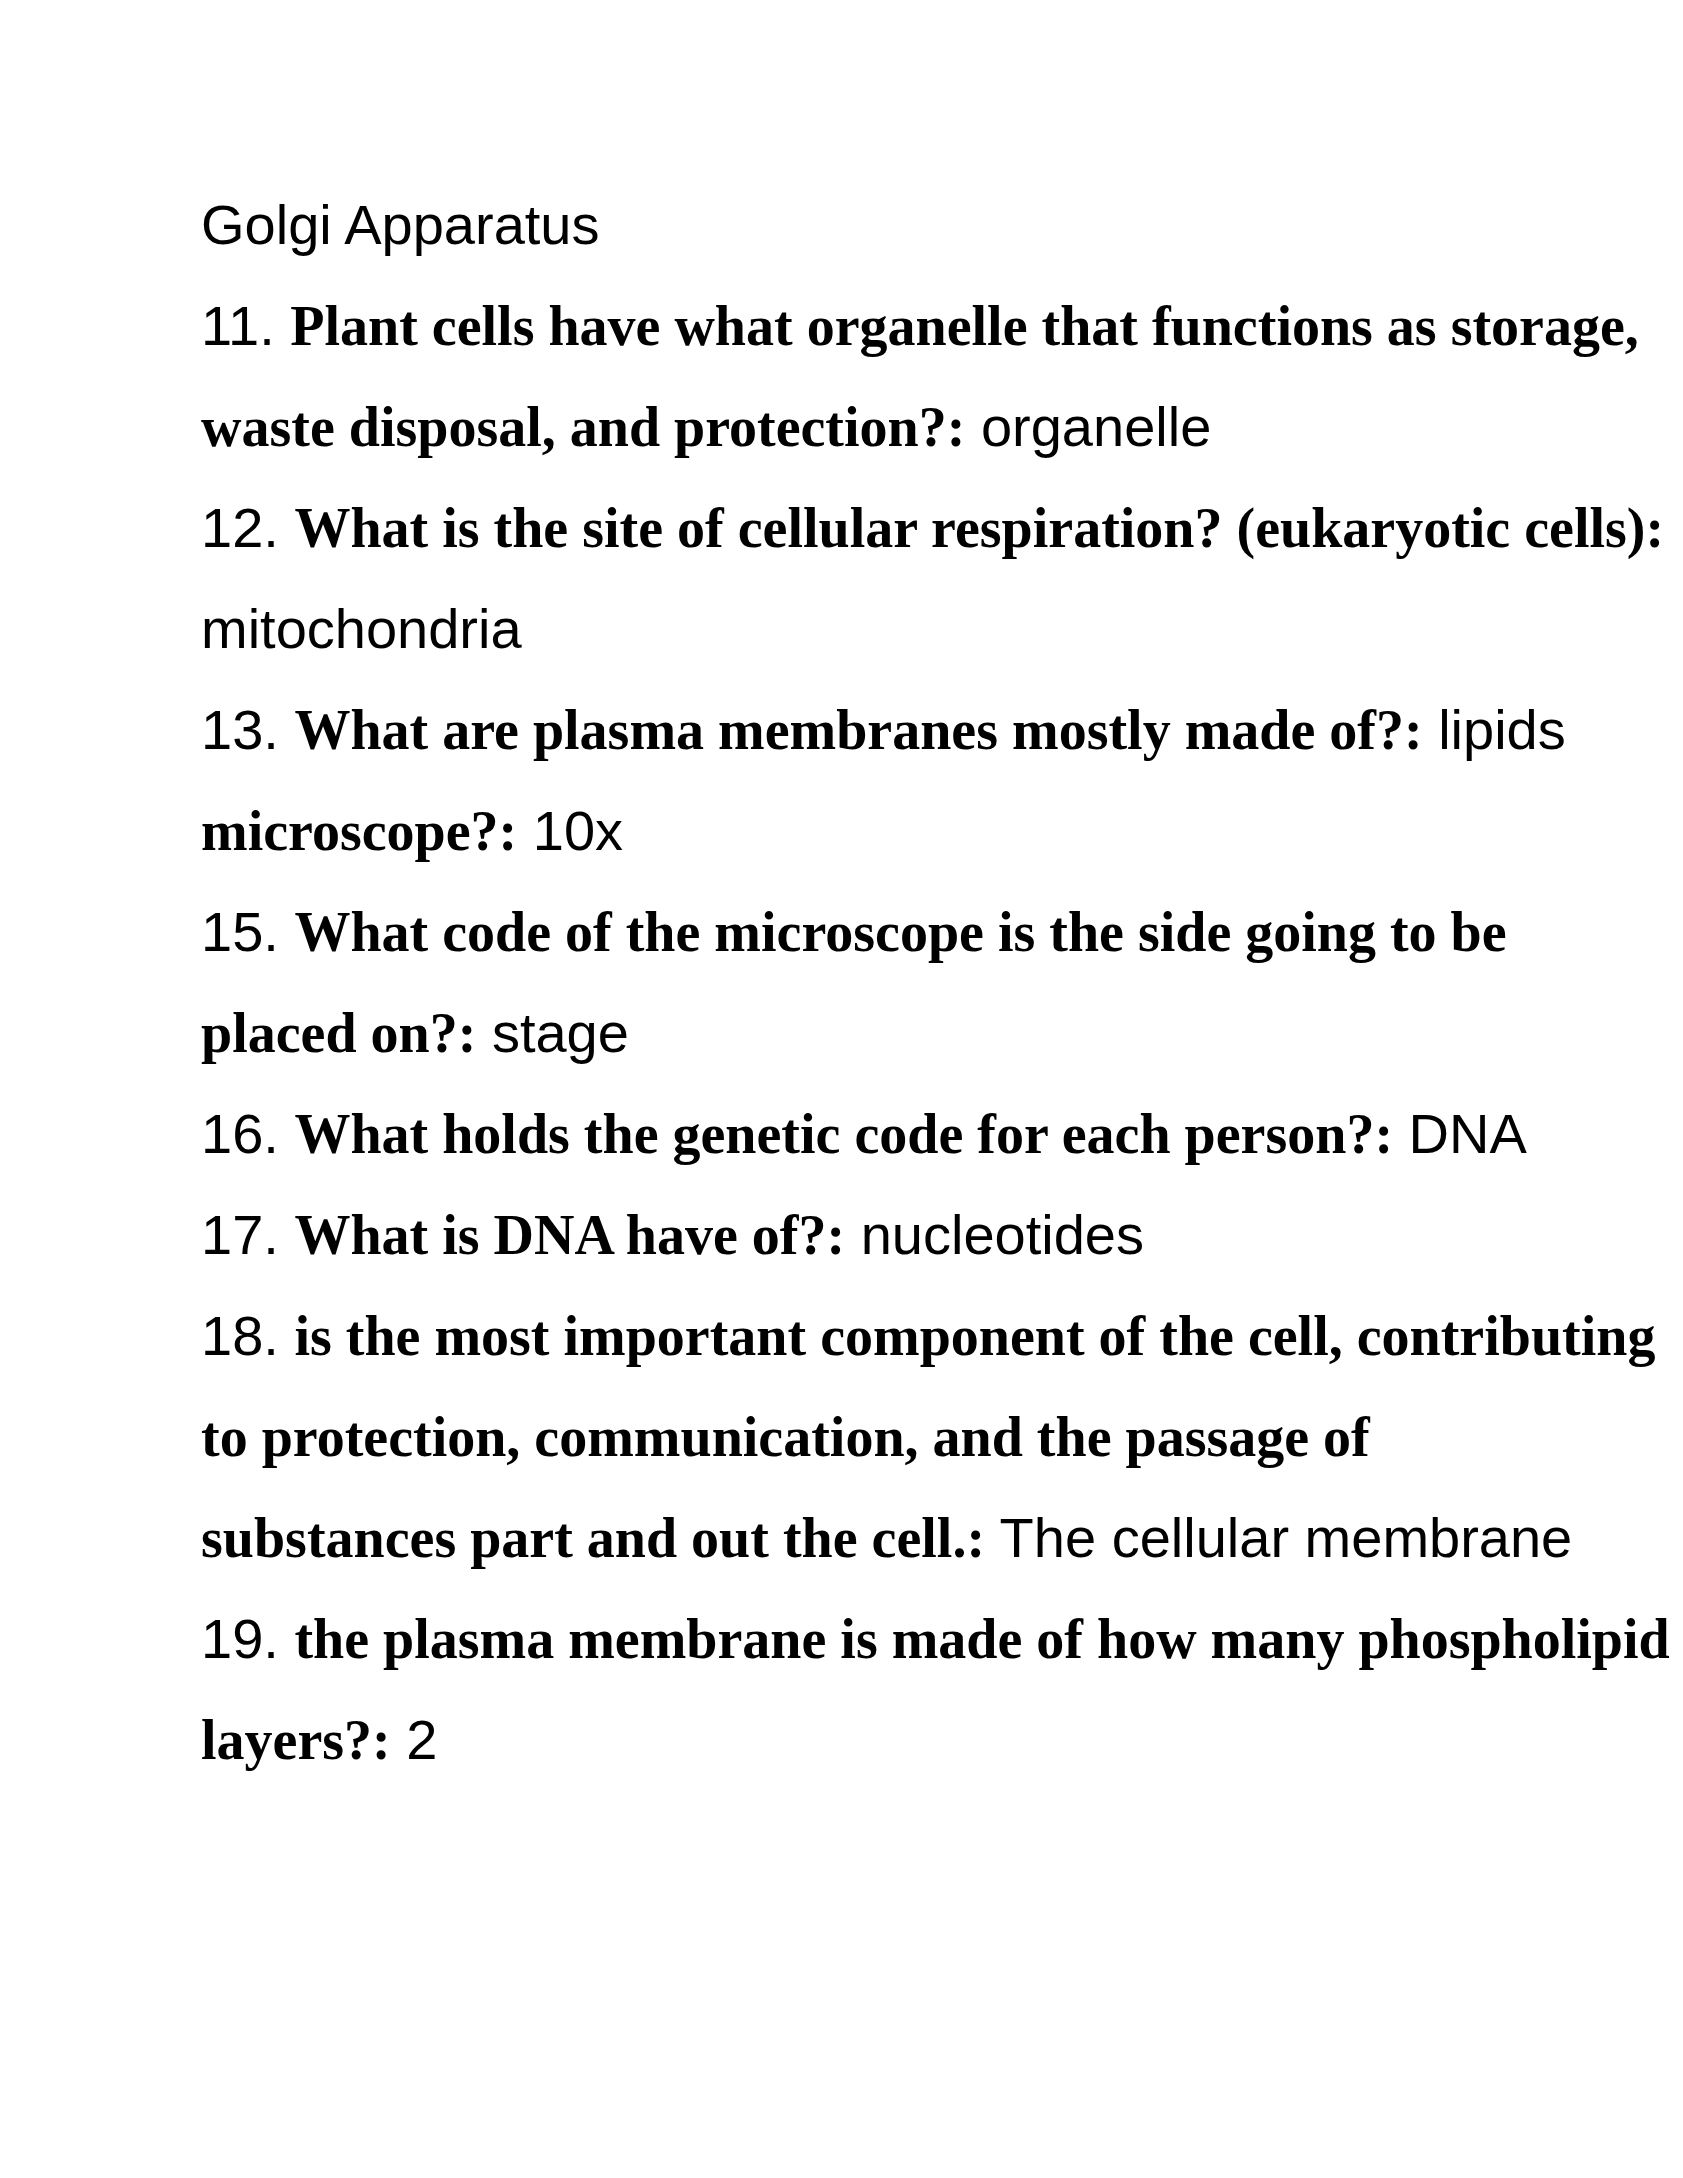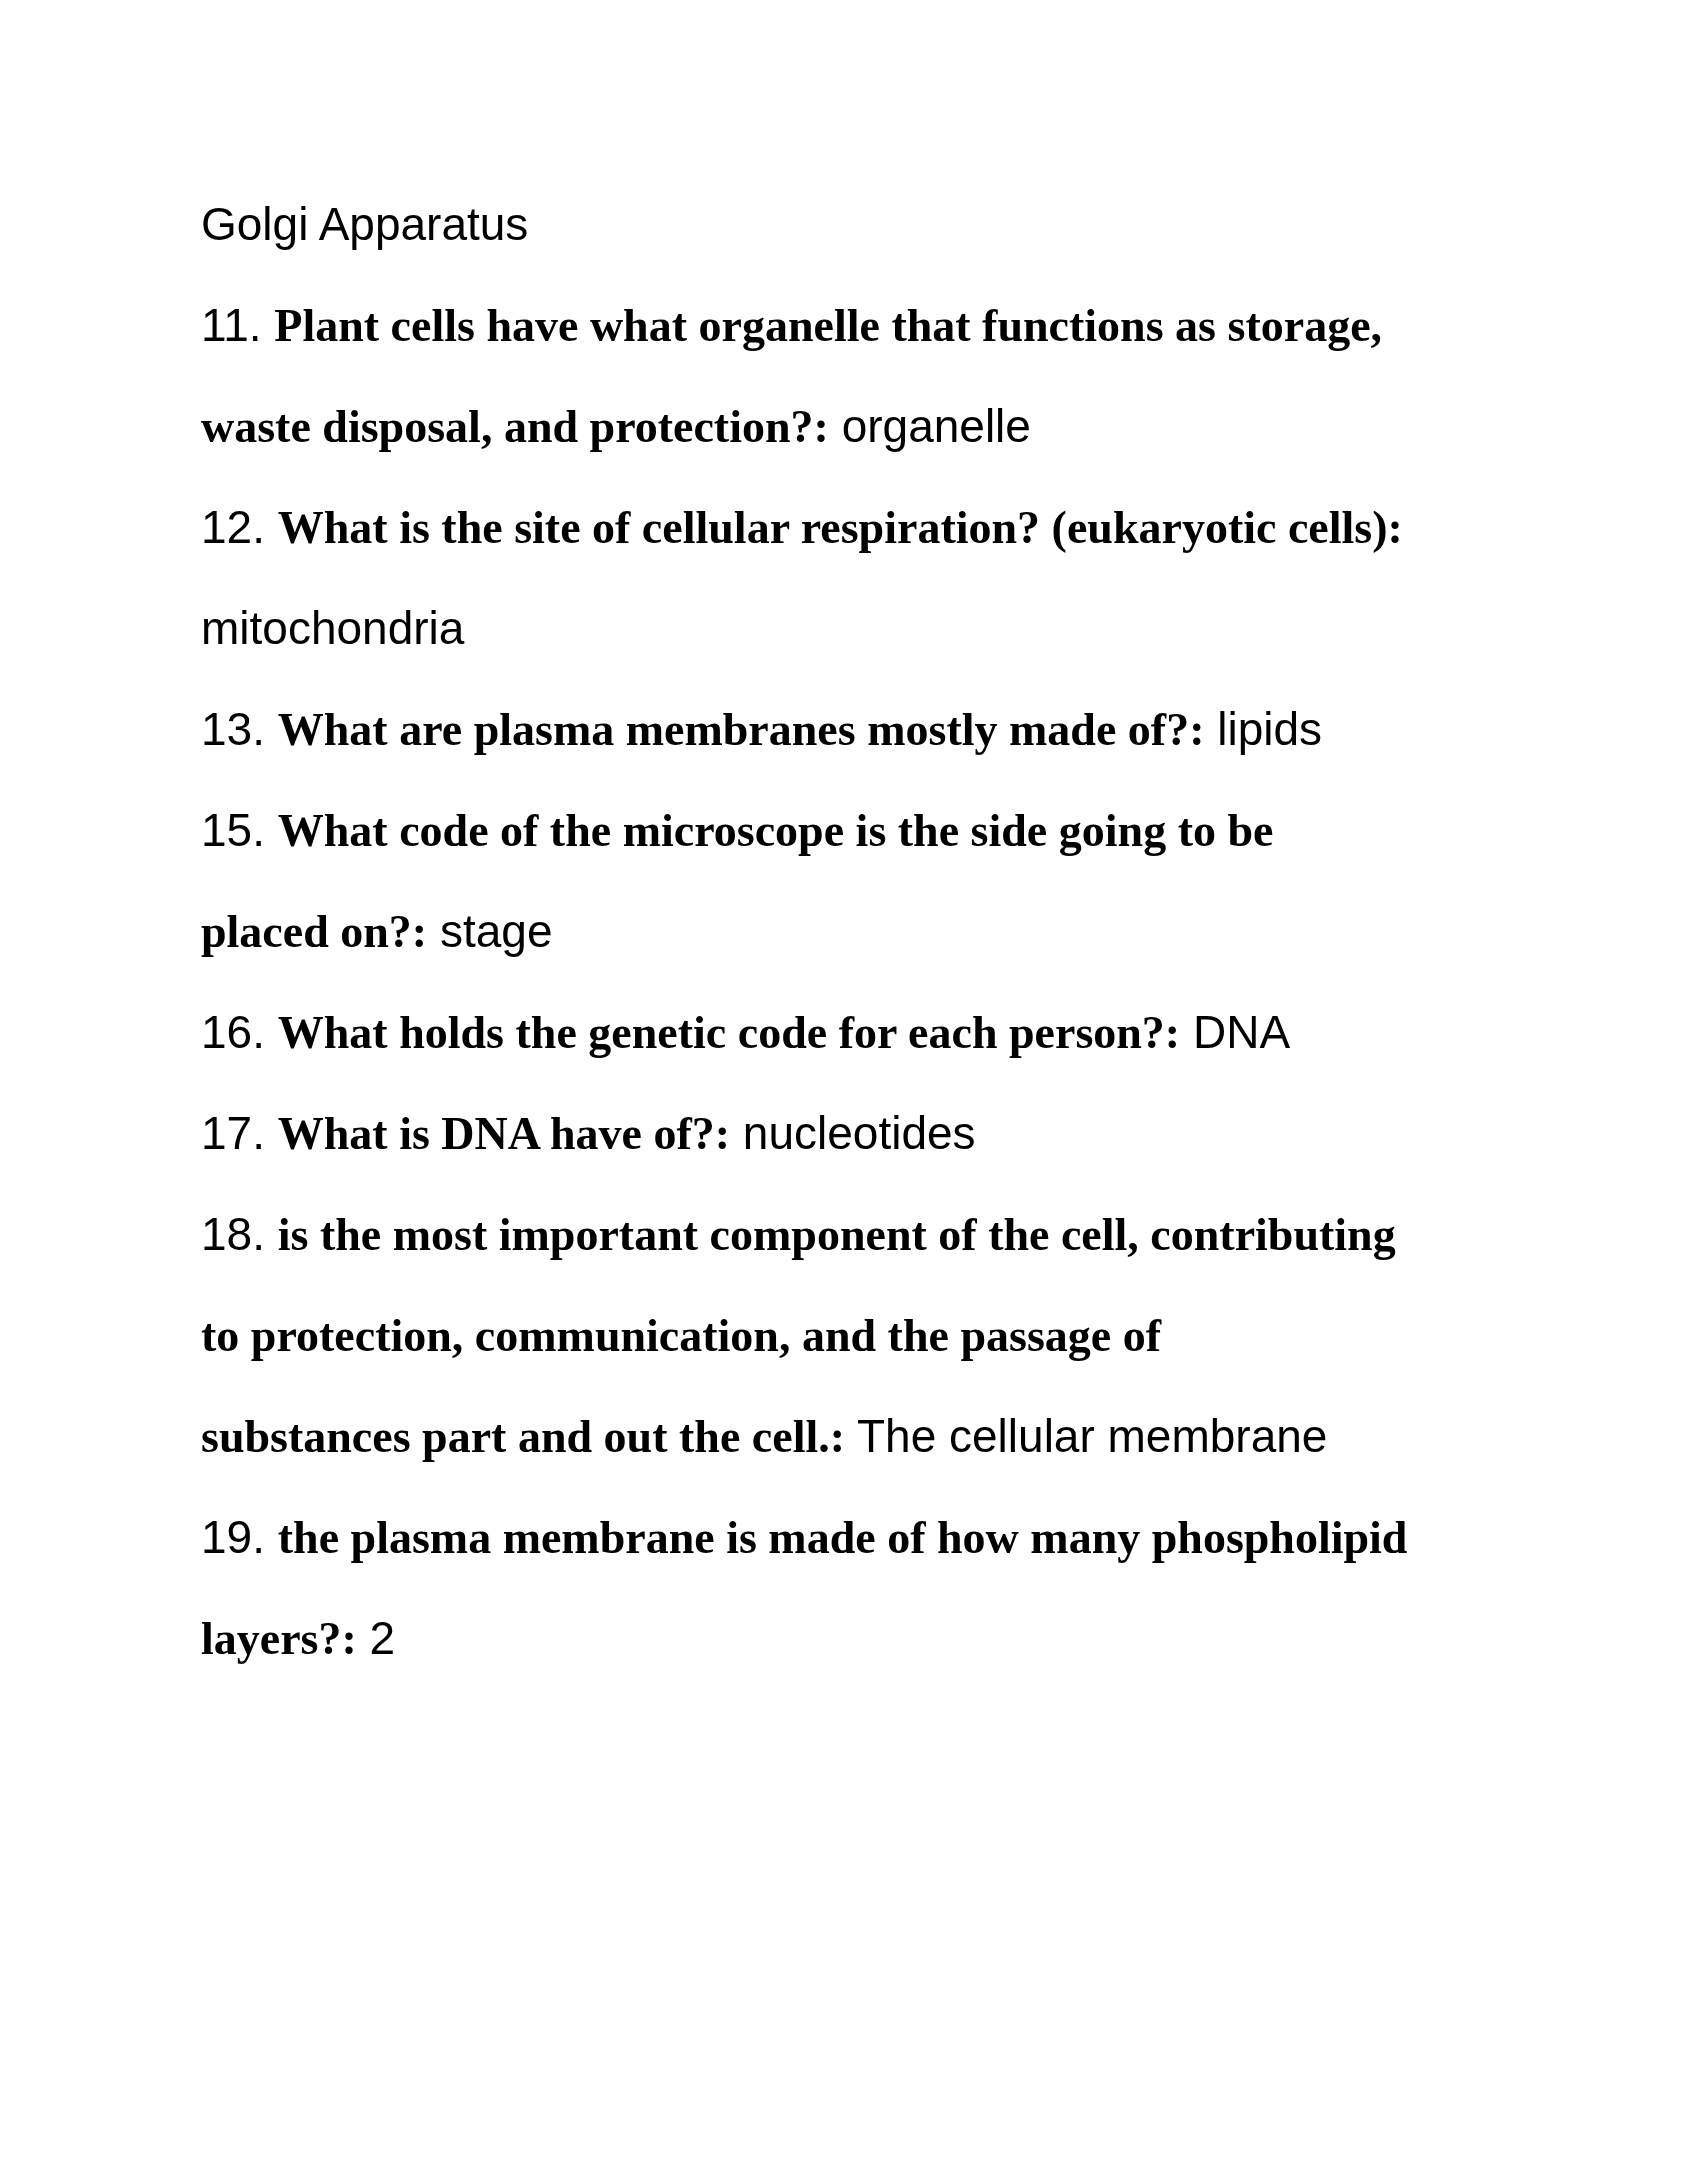--- a/index.html
+++ b/index.html
@@ -16,39 +16,40 @@
     font-family: "Liberation Sans", sans-serif;
   }
   .text-block {
     position: absolute;
     left: 201px;
     top: 174px;
   }
   .line {
     height: 101px;
     line-height: 101px;
-    font-size: 46px;
+    font-size: 56px;
     color: #000000;
     white-space: nowrap;
     letter-spacing: 0px;
   }
   .seg-regular { font-weight: 400; }
   .seg-bold    { font-weight: 700; font-family: Liberation Serif, serif; }
 </style>
 </head>
 <body>
 
 <div class="page">
   <div class="text-block">
       <div class="line"><span class="seg-regular">Golgi Apparatus</span></div>
       <div class="line"><span class="seg-regular">11. </span><span class="seg-bold">Plant cells have what organelle that functions as storage,</span></div>
       <div class="line"><span class="seg-bold">waste disposal, and protection?:</span><span class="seg-regular"> organelle</span></div>
       <div class="line"><span class="seg-regular">12. </span><span class="seg-bold">What is the site of cellular respiration? (eukaryotic cells):</span></div>
       <div class="line"><span class="seg-regular">mitochondria</span></div>
       <div class="line"><span class="seg-regular">13. </span><span class="seg-bold">What are plasma membranes mostly made of?:</span><span class="seg-regular"> lipids</span></div>
+      <div class="line"><span class="seg-bold">microscope?:</span><span class="seg-regular"> 10x</span></div>
       <div class="line"><span class="seg-regular">15. </span><span class="seg-bold">What code of the microscope is the side going to be</span></div>
       <div class="line"><span class="seg-bold">placed on?:</span><span class="seg-regular"> stage</span></div>
       <div class="line"><span class="seg-regular">16. </span><span class="seg-bold">What holds the genetic code for each person?:</span><span class="seg-regular"> DNA</span></div>
       <div class="line"><span class="seg-regular">17. </span><span class="seg-bold">What is DNA have of?:</span><span class="seg-regular"> nucleotides</span></div>
       <div class="line"><span class="seg-regular">18. </span><span class="seg-bold">is the most important component of the cell, contributing</span></div>
       <div class="line"><span class="seg-bold">to protection, communication, and the passage of</span></div>
       <div class="line"><span class="seg-bold">substances part and out the cell.:</span><span class="seg-regular"> The cellular membrane</span></div>
       <div class="line"><span class="seg-regular">19. </span><span class="seg-bold">the plasma membrane is made of how many phospholipid</span></div>
       <div class="line"><span class="seg-bold">layers?:</span><span class="seg-regular"> 2</span></div>
     </div>

